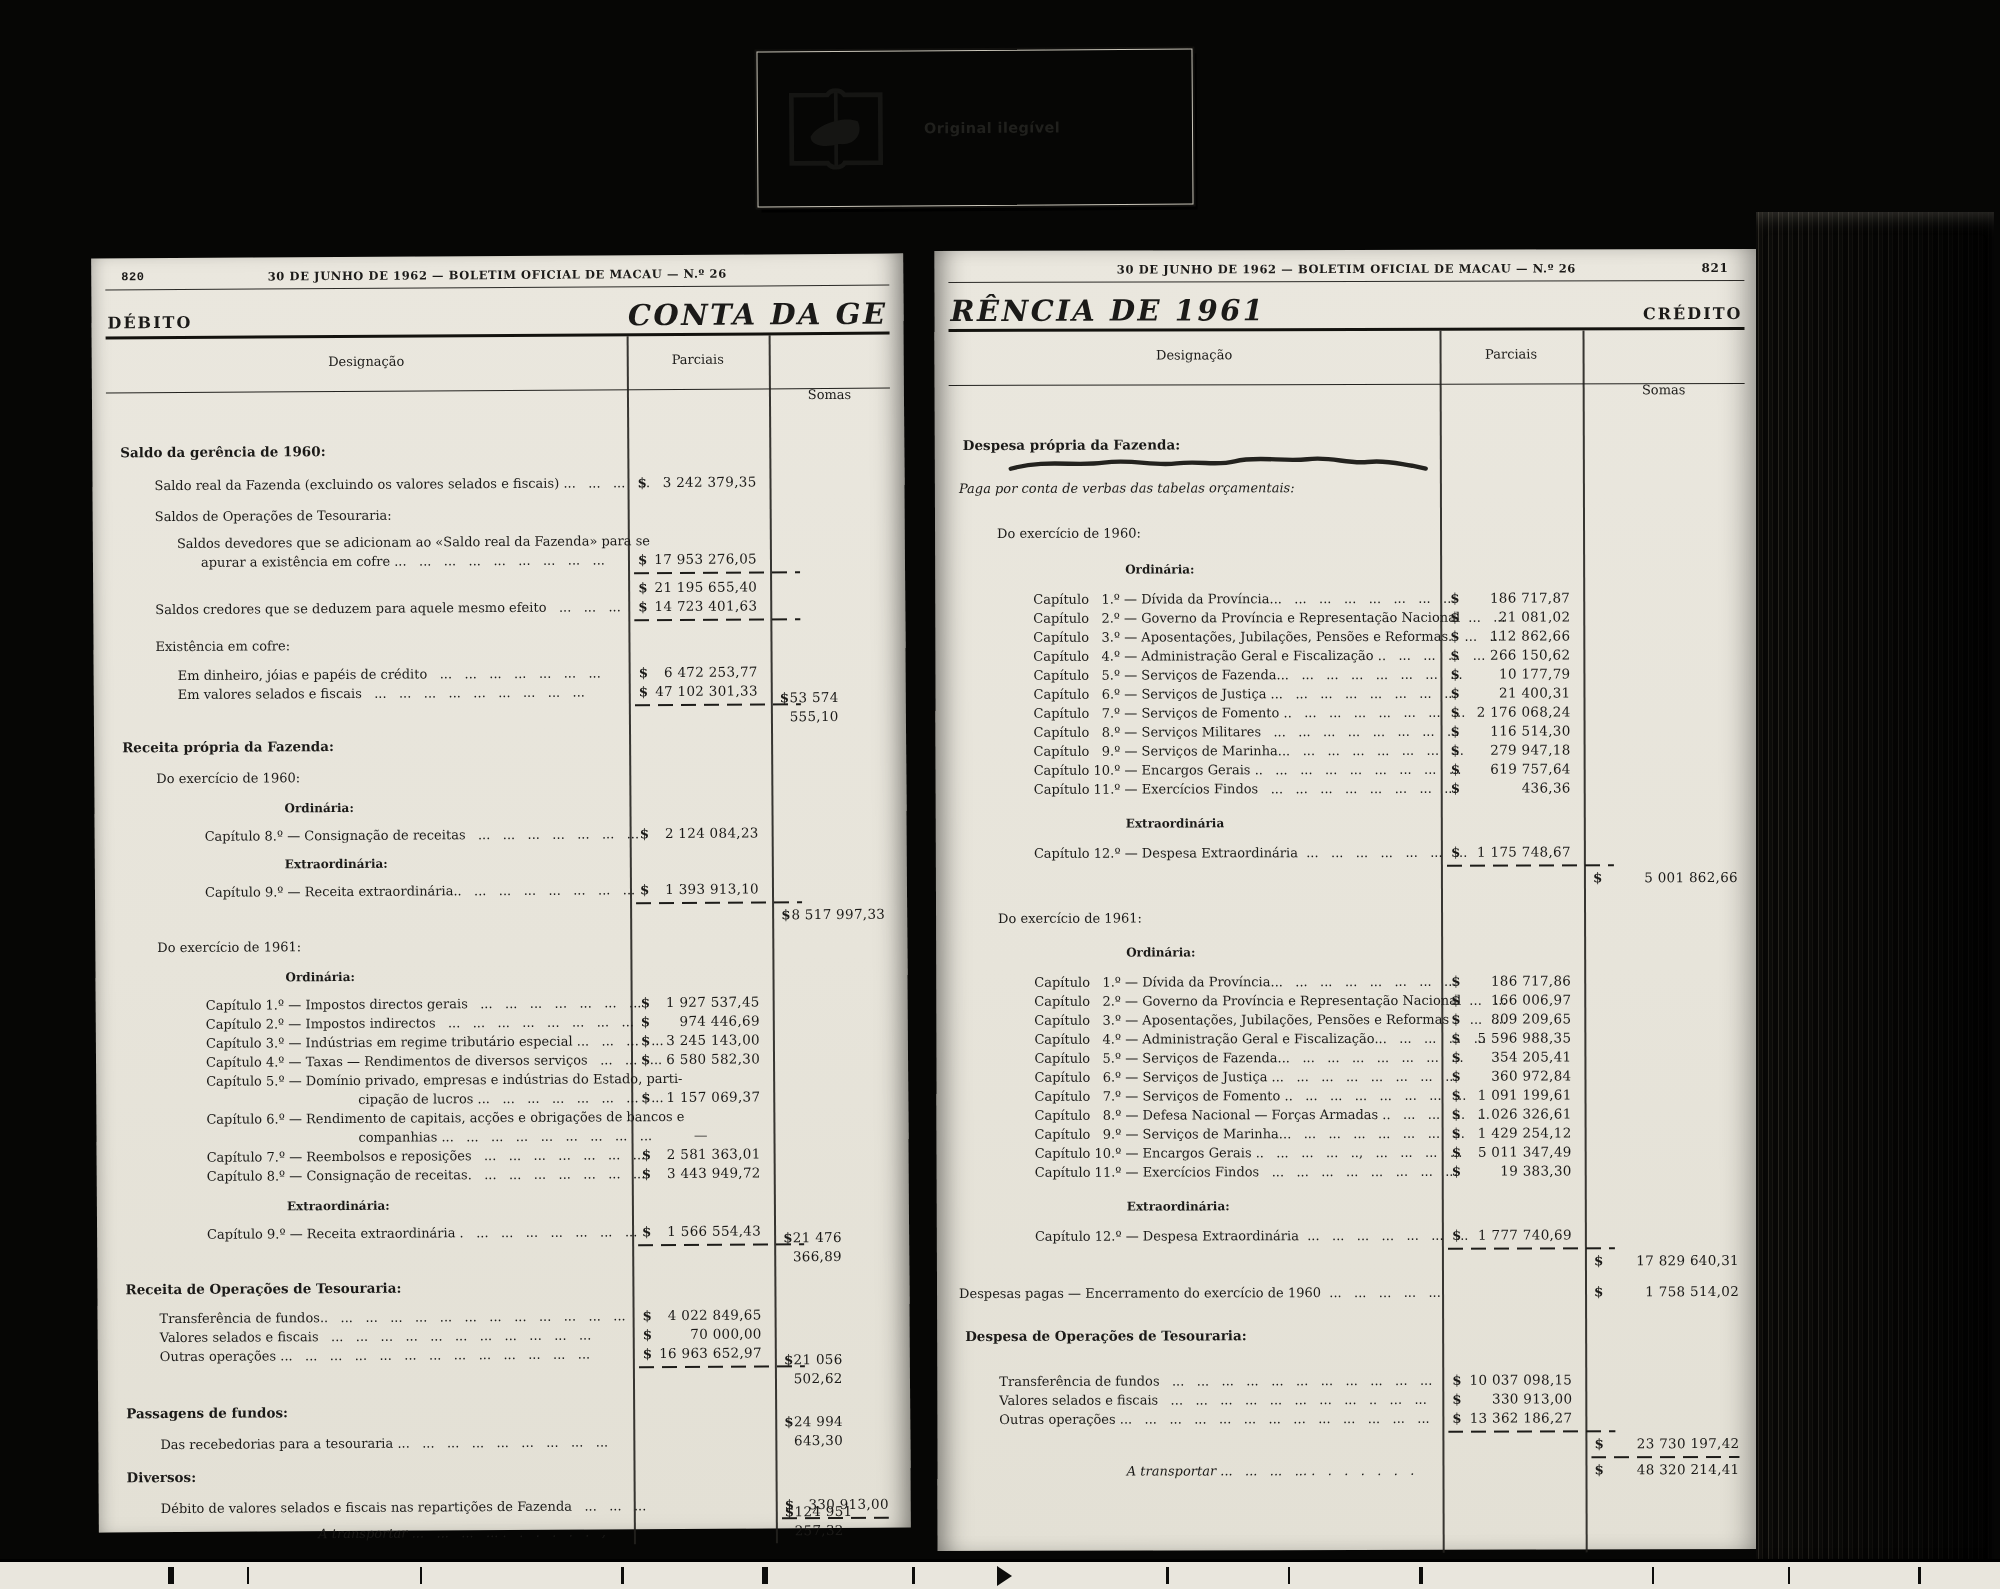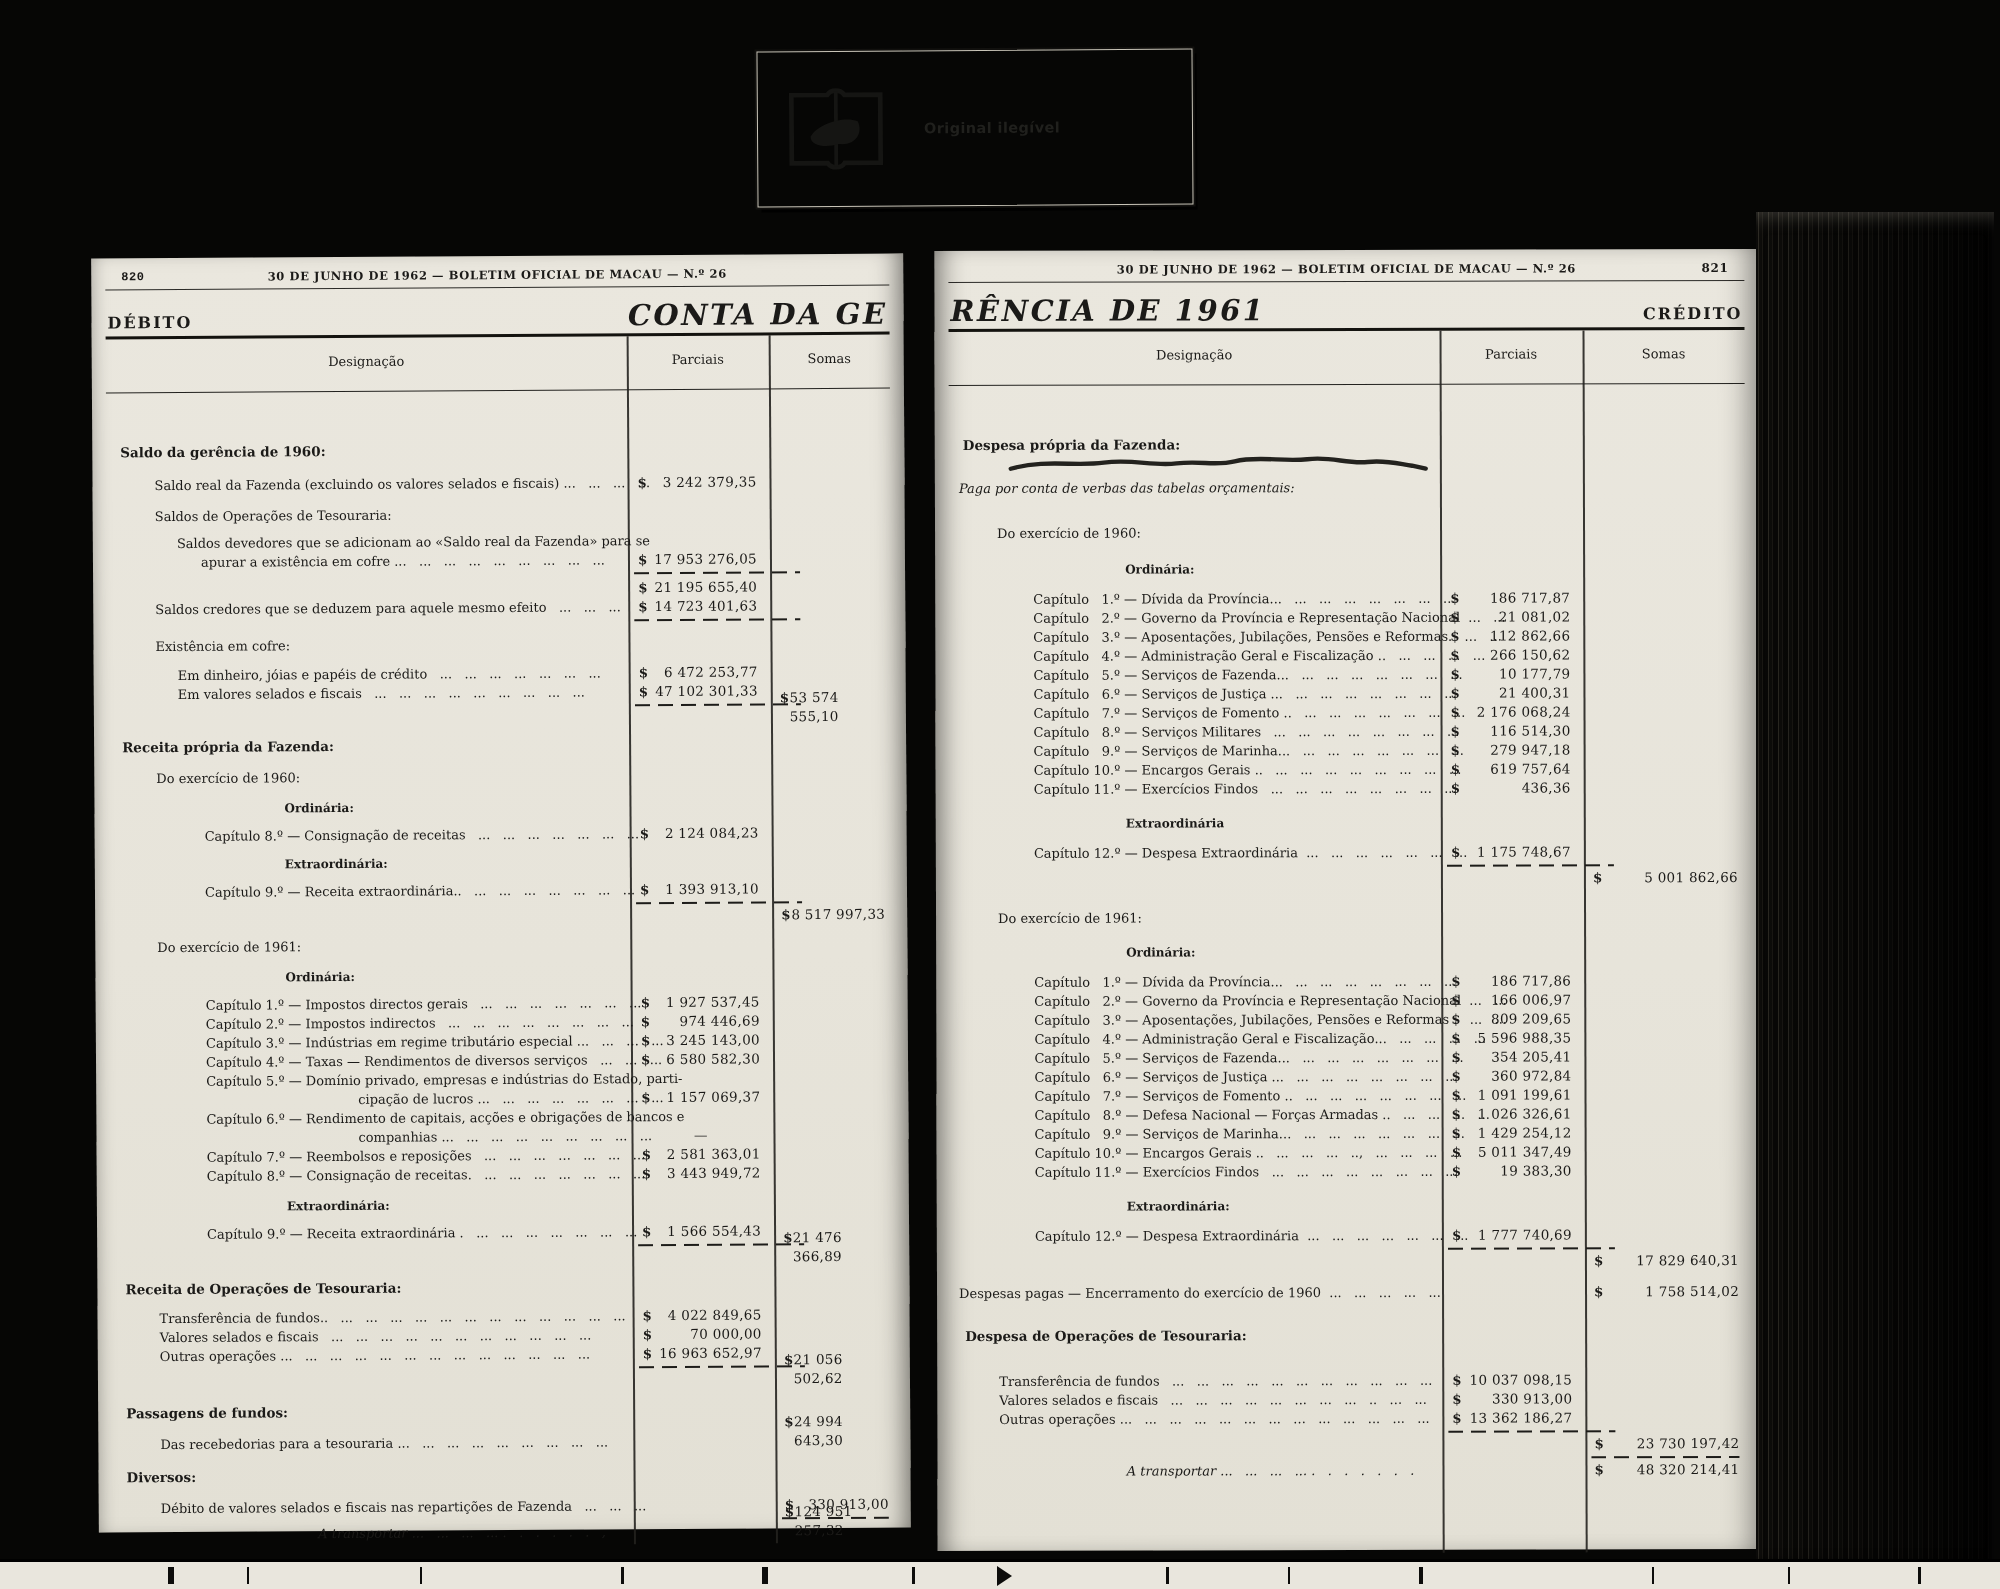--- a/index.html
+++ b/index.html
@@ -36,21 +36,21 @@
   .grid{position:relative;margin:0 14px;}
   .page.left .grid{--col1:521px;--col2:663px;}
   .page.right .grid{--col1:491px;--col2:634px;}
   .vline{position:absolute;top:0;bottom:0;width:1.5px;background:#23221f;opacity:.9;}
   .v1{left:var(--col1);} .v2{left:var(--col2);}
   .colhead{position:relative;height:30px;padding:14px 0 9px 0;border-bottom:1.8px solid #23221f;
            font-size:13px;}
   .colhead span{position:absolute;top:16px;text-align:center;}
   .ch-des{left:0;width:var(--col1);}
   .ch-par{left:var(--col1);width:calc(var(--col2) - var(--col1));}
-  .ch-som{left:var(--col2);right:0;}
+  .ch-som{left:var(--col2);right:0;margin-top:36px;}
 
   
   .rows{position:relative;overflow:hidden;padding-top:50px;}
   .page.left .rows{height:1104px;}
   .page.right .rows{height:1118px;}
   .row{position:relative;min-height:19px;line-height:19px;font-size:13px;}
   .lab{display:block;width:calc(var(--col1) - 6px);white-space:pre;overflow:hidden;}
   .wrap2{white-space:pre;overflow:hidden;}
   .t-section .lab{padding-left:14px;font-weight:bold;font-size:13.5px;}
   .t-sub .lab{padding-left:48px;}

